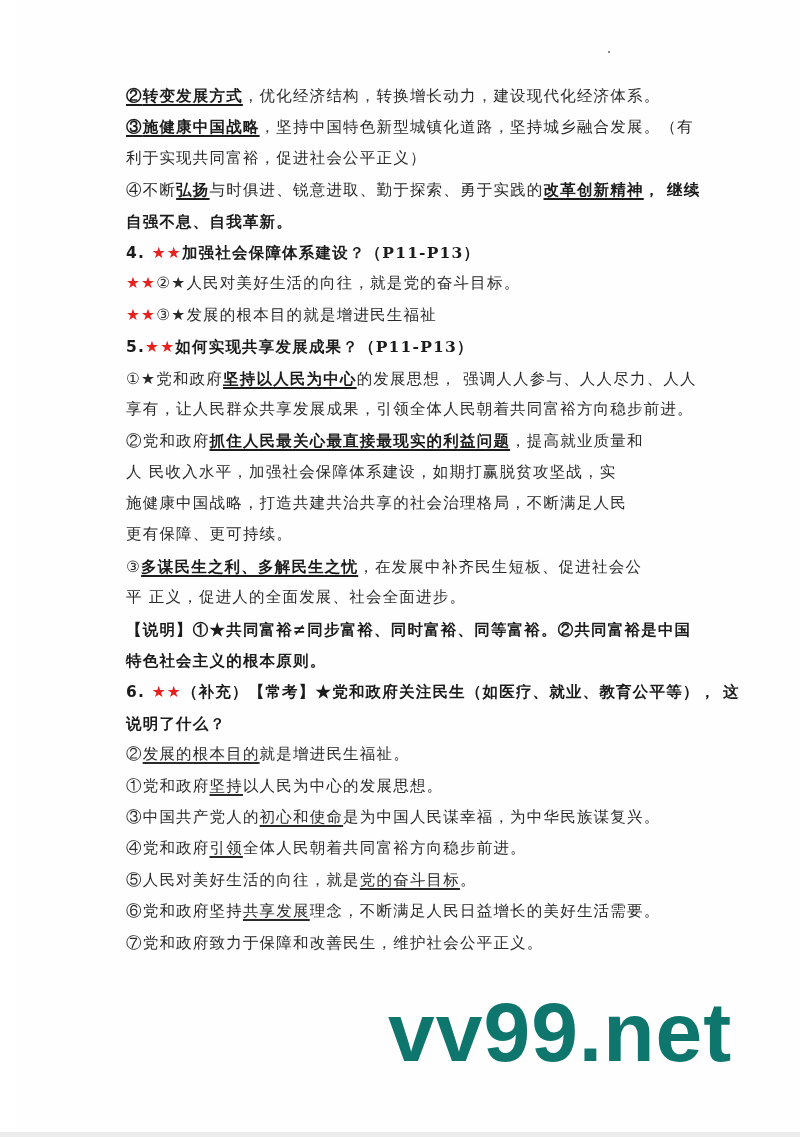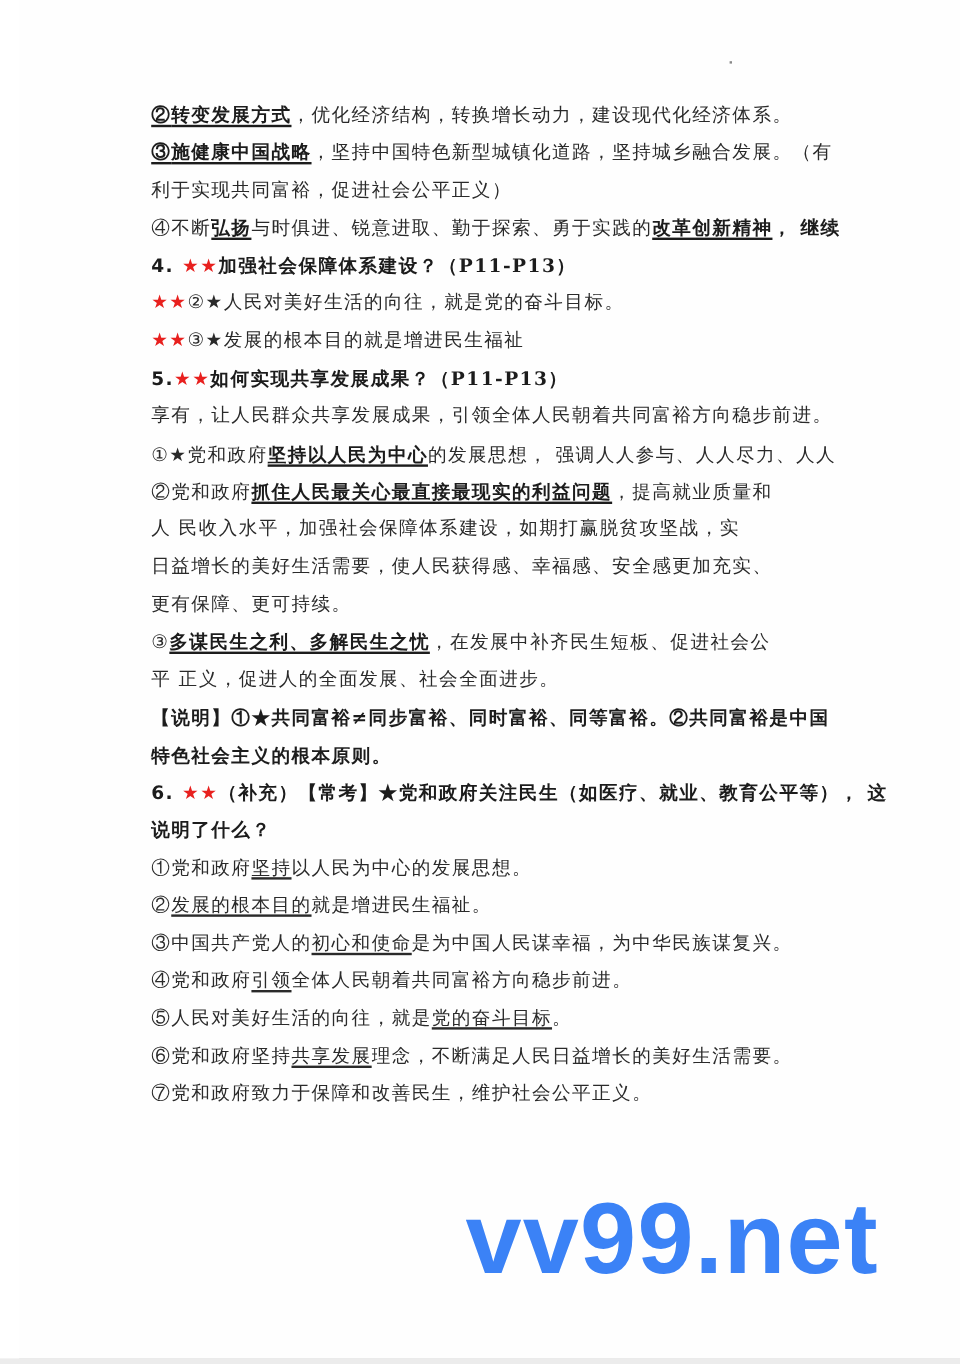--- a/index.html
+++ b/index.html
@@ -21,84 +21,85 @@
     letter-spacing: 1.2px;
   }
   .b { font-weight: bold; color: #1c1c1c; }
   .u { text-decoration: underline; text-underline-offset: 3px; text-decoration-thickness: 1.5px; }
   .red { color: #e8201e; font-family: "DejaVu Sans", sans-serif; }
   .blk { font-family: "DejaVu Sans", sans-serif; }
   .sans { font-family: "DejaVu Sans", "Liberation Sans", sans-serif; font-weight: bold; }
   .watermark {
     position: absolute; left: 372px; top: 990px;
     font-family: "Liberation Sans", "DejaVu Sans", sans-serif; font-weight: bold;
-    font-size: 84px; color: #3b82f6; letter-spacing: 1px; line-height: 84px;
+    font-size: 84px; color: #0f766e; letter-spacing: 1px; line-height: 84px;
   }
 </style>
 </head>
 <body>
 
 <div class="page">
   <div class="dot"></div>
 
   <div class="content">
 
     <div class="line">
       <span class="b u">②</span><span class="b u">转变发展方式</span><span>，优化经济结构，转换增长动力，建设现代化经济体系。</span>
     </div>
     <div class="line">
       <span class="b u">③</span><span class="b u">施健康中国战略</span><span>，坚持中国特色新型城镇化道路，坚持城乡融合发展。（有</span>
     </div>
     <div class="line">利于实现共同富裕，促进社会公平正义）</div>
     <div class="line">
       <span>④</span><span>不断</span><span class="b u">弘扬</span><span>与时俱进、锐意进取、勤于探索、勇于实践的</span><span class="b u">改革创新精神</span><span class="b">，  继续</span>
     </div>
+    <div class="line b">自强不息、自我革新。</div>
 
     <div class="line b">
       <span class="sans">4.</span>
       <span class="red">★★</span><span>加强社会保障体系建设？（P11-P13）</span>
     </div>
     <div class="line">
       <span class="red">★★</span><span>②</span><span class="blk">★</span><span>人民对美好生活的向往，就是党的奋斗目标。</span>
     </div>
     <div class="line">
       <span class="red">★★</span><span>③</span><span class="blk">★</span><span>发展的根本目的就是增进民生福祉</span>
     </div>
 
     <div class="line b">
       <span class="sans">5.</span><span class="red">★★</span><span>如何实现共享发展成果？（P11-P13）</span>
     </div>
-    <div class="line">享有，让人民群众共享发展成果，引领全体人民朝着共同富裕方向稳步前进。</div>
     <div class="line">
       <span>①</span><span class="blk">★</span><span>党和政府</span><span class="b u">坚持以人民为中心</span><span>的发展思想，  强调人人参与、人人尽力、人人</span>
     </div>
+    <div class="line">享有，让人民群众共享发展成果，引领全体人民朝着共同富裕方向稳步前进。</div>
     <div class="line">
       <span>②</span><span>党和政府</span><span class="b u">抓住人民最关心最直接最现实的利益问题</span><span>，提高就业质量和</span>
     </div>
     <div class="line">人   民收入水平，加强社会保障体系建设，如期打赢脱贫攻坚战，实</div>
-    <div class="line">日益增长的美好生活需要，使人民获得感、幸福感、安全感更加充实、</div>
+    <div class="line">施健康中国战略，打造共建共治共享的社会治理格局，不断满足人民</div>
     <div class="line">更有保障、更可持续。</div>
     <div class="line">
       <span>③</span><span class="b u">多谋民生之利、多解民生之忧</span><span>，在发展中补齐民生短板、促进社会公</span>
     </div>
     <div class="line">平   正义，促进人的全面发展、社会全面进步。</div>
     <div class="line b">【说明】①★共同富裕≠同步富裕、同时富裕、同等富裕。②共同富裕是中国</div>
     <div class="line b">特色社会主义的根本原则。</div>
 
     <div class="line b">
       <span class="sans">6.</span>
       <span class="red">★★</span><span>（补充）【常考】★党和政府关注民生（如医疗、就业、教育公平等），  这</span>
     </div>
     <div class="line b">说明了什么？</div>
 
     <div class="line">
-      <span>①</span><span>党和政府</span><span class="u">坚持</span><span>以人民为中心的发展思想。</span>
+      <span>②</span><span></span><span class="u">发展的根本目的</span><span>就是增进民生福祉。</span>
     </div>
     <div class="line">
-      <span>②</span><span></span><span class="u">发展的根本目的</span><span>就是增进民生福祉。</span>
+      <span>①</span><span>党和政府</span><span class="u">坚持</span><span>以人民为中心的发展思想。</span>
     </div>
     <div class="line">
       <span>③</span><span>中国共产党人的</span><span class="u">初心和使命</span><span>是为中国人民谋幸福，为中华民族谋复兴。</span>
     </div>
     <div class="line">
       <span>④</span><span>党和政府</span><span class="u">引领</span><span>全体人民朝着共同富裕方向稳步前进。</span>
     </div>
     <div class="line">
       <span>⑤</span><span>人民对美好生活的向往，就是</span><span class="u">党的奋斗目标</span><span>。</span>
     </div>

